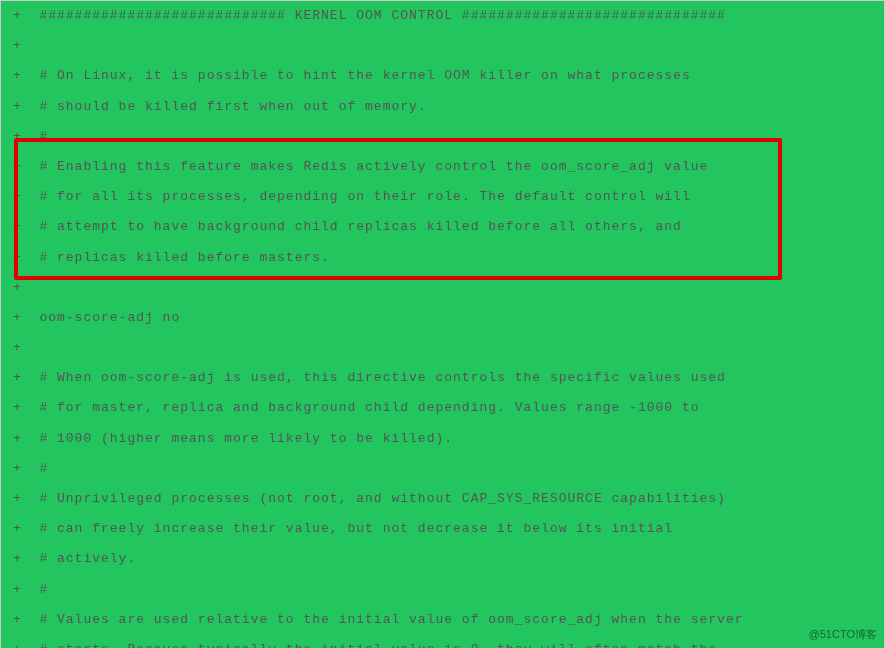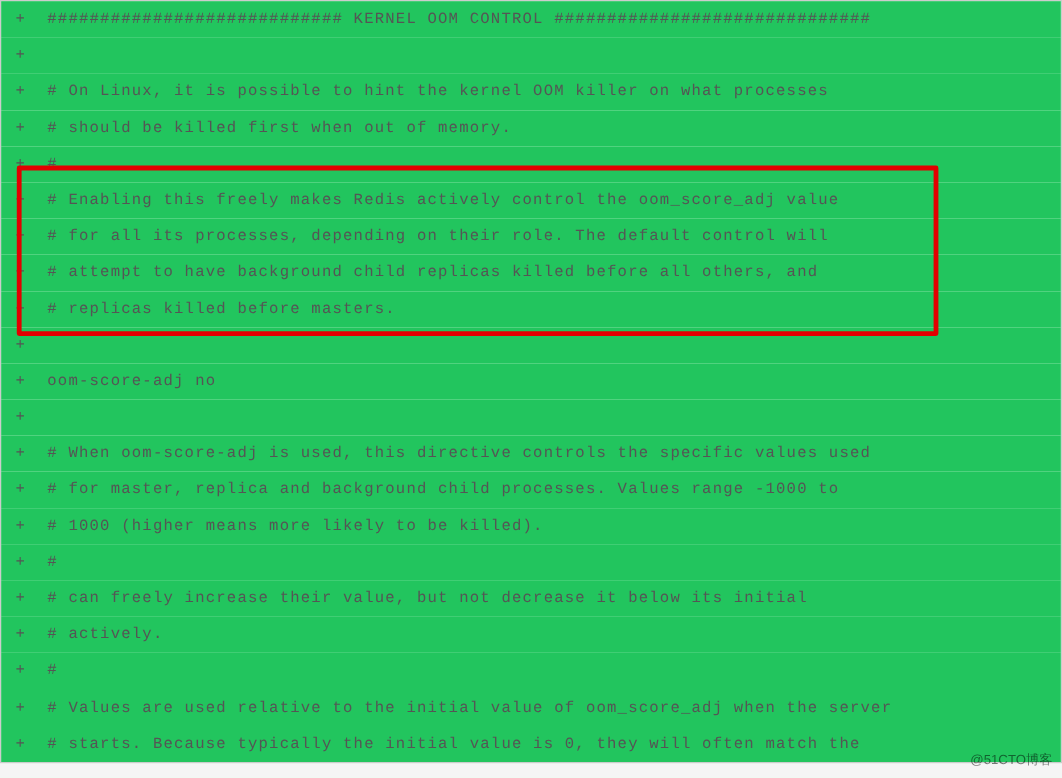--- a/index.html
+++ b/index.html
@@ -45,31 +45,32 @@
 </style>
 </head>
 <body>
 
 <div class="diff-container" id="diff-lines">
     <div class="line">+  ############################ KERNEL OOM CONTROL ##############################</div>
     <div class="line">+</div>
     <div class="line">+  # On Linux, it is possible to hint the kernel OOM killer on what processes</div>
     <div class="line">+  # should be killed first when out of memory.</div>
     <div class="line">+  #</div>
-    <div class="line">+  # Enabling this freely makes Redis actively control the oom_score_adj value</div>
+    <div class="line">+  # Enabling this feature makes Redis actively control the oom_score_adj value</div>
     <div class="line">+  # for all its processes, depending on their role. The default control will</div>
     <div class="line">+  # attempt to have background child replicas killed before all others, and</div>
     <div class="line">+  # replicas killed before masters.</div>
     <div class="line">+</div>
     <div class="line">+  oom-score-adj no</div>
     <div class="line">+</div>
     <div class="line">+  # When oom-score-adj is used, this directive controls the specific values used</div>
-    <div class="line">+  # for master, replica and background child processes. Values range -1000 to</div>
+    <div class="line">+  # for master, replica and background child depending. Values range -1000 to</div>
     <div class="line">+  # 1000 (higher means more likely to be killed).</div>
     <div class="line">+  #</div>
+    <div class="line">+  # Unprivileged processes (not root, and without CAP_SYS_RESOURCE capabilities)</div>
     <div class="line">+  # can freely increase their value, but not decrease it below its initial</div>
     <div class="line">+  # actively.</div>
     <div class="line">+  #</div>
     <div class="line">+  # Values are used relative to the initial value of oom_score_adj when the server</div>
     <div class="line">+  # starts. Because typically the initial value is 0, they will often match the</div>
   </div>
 
 <div class="highlight-box" id="hlbox" style="top: 138px; left: 14px; width: 760px; height: 134px;"></div>
 
 <div class="watermark">@51CTO博客</div>

